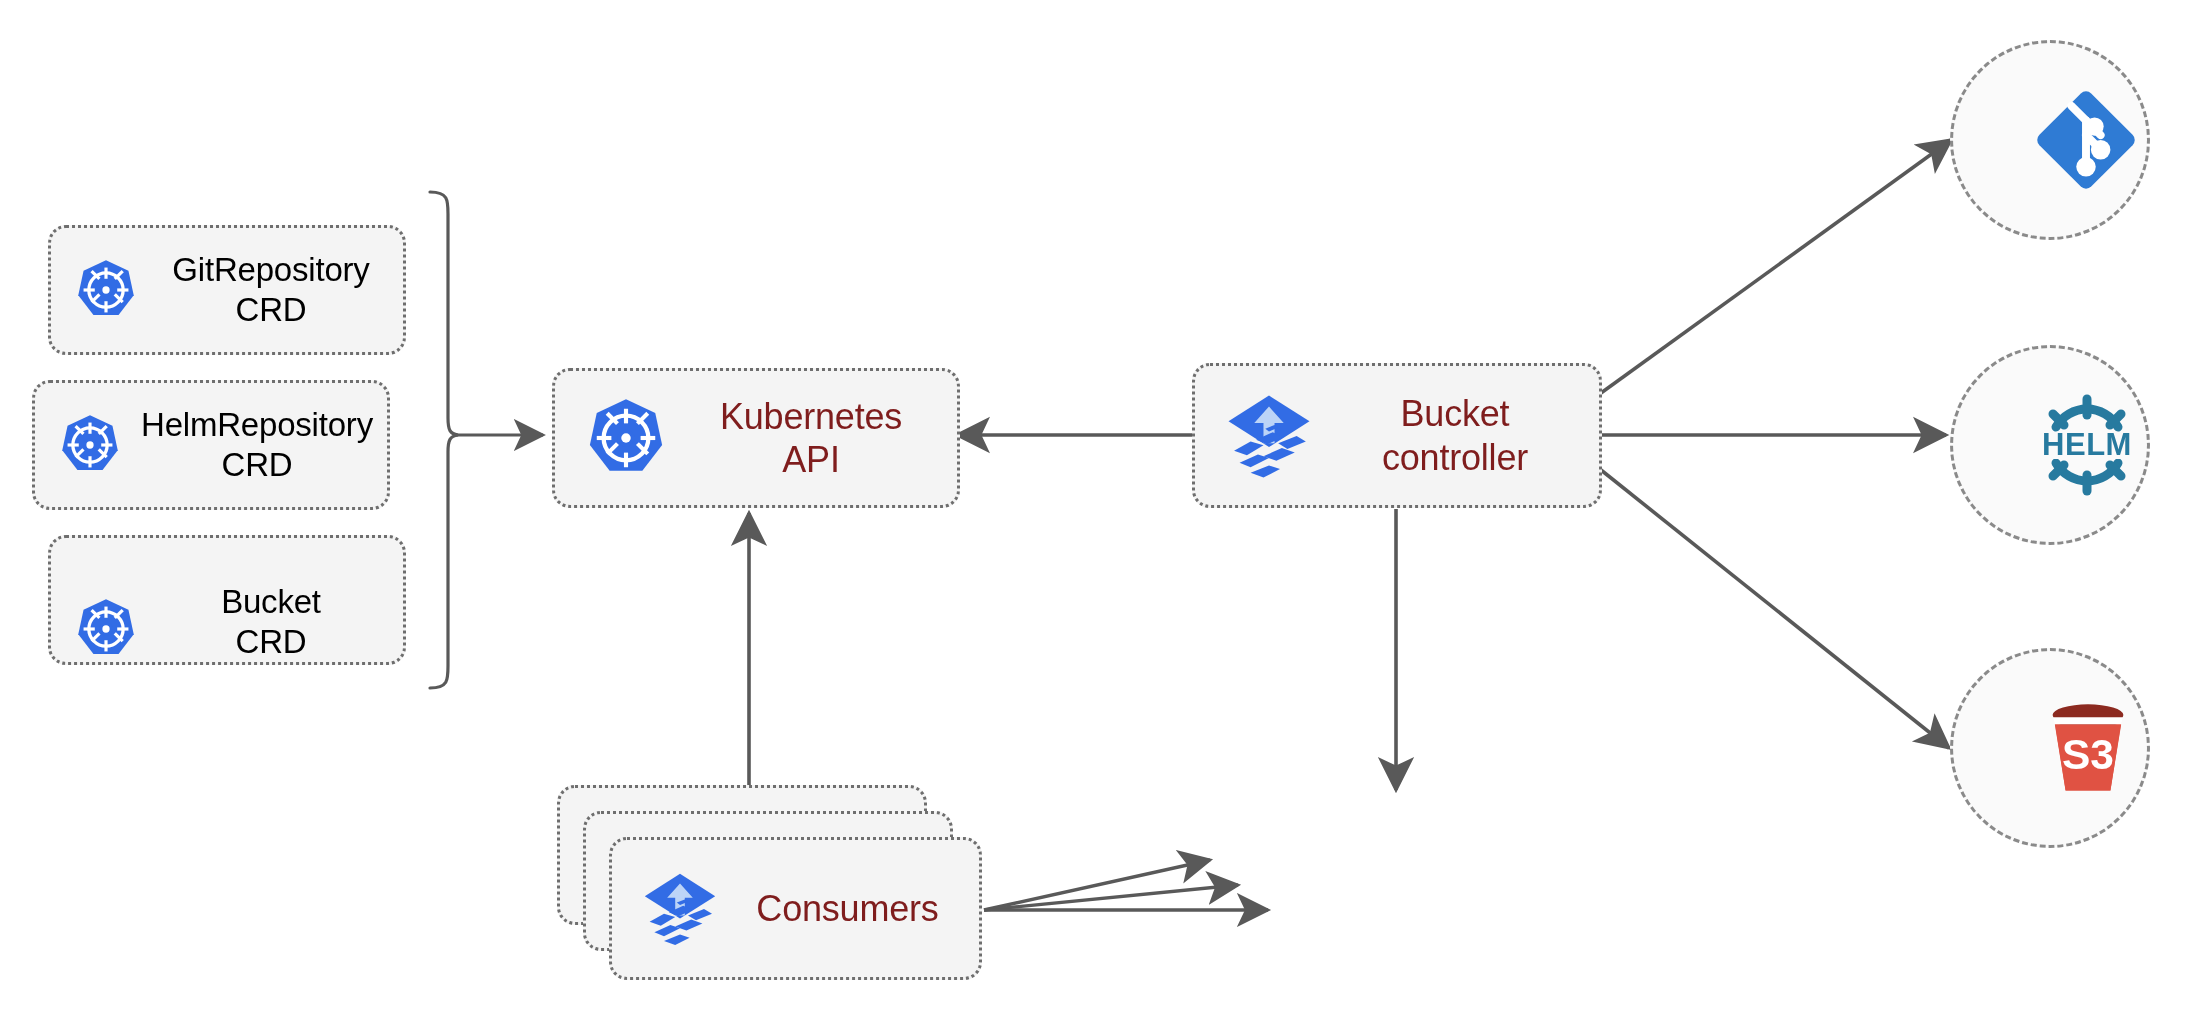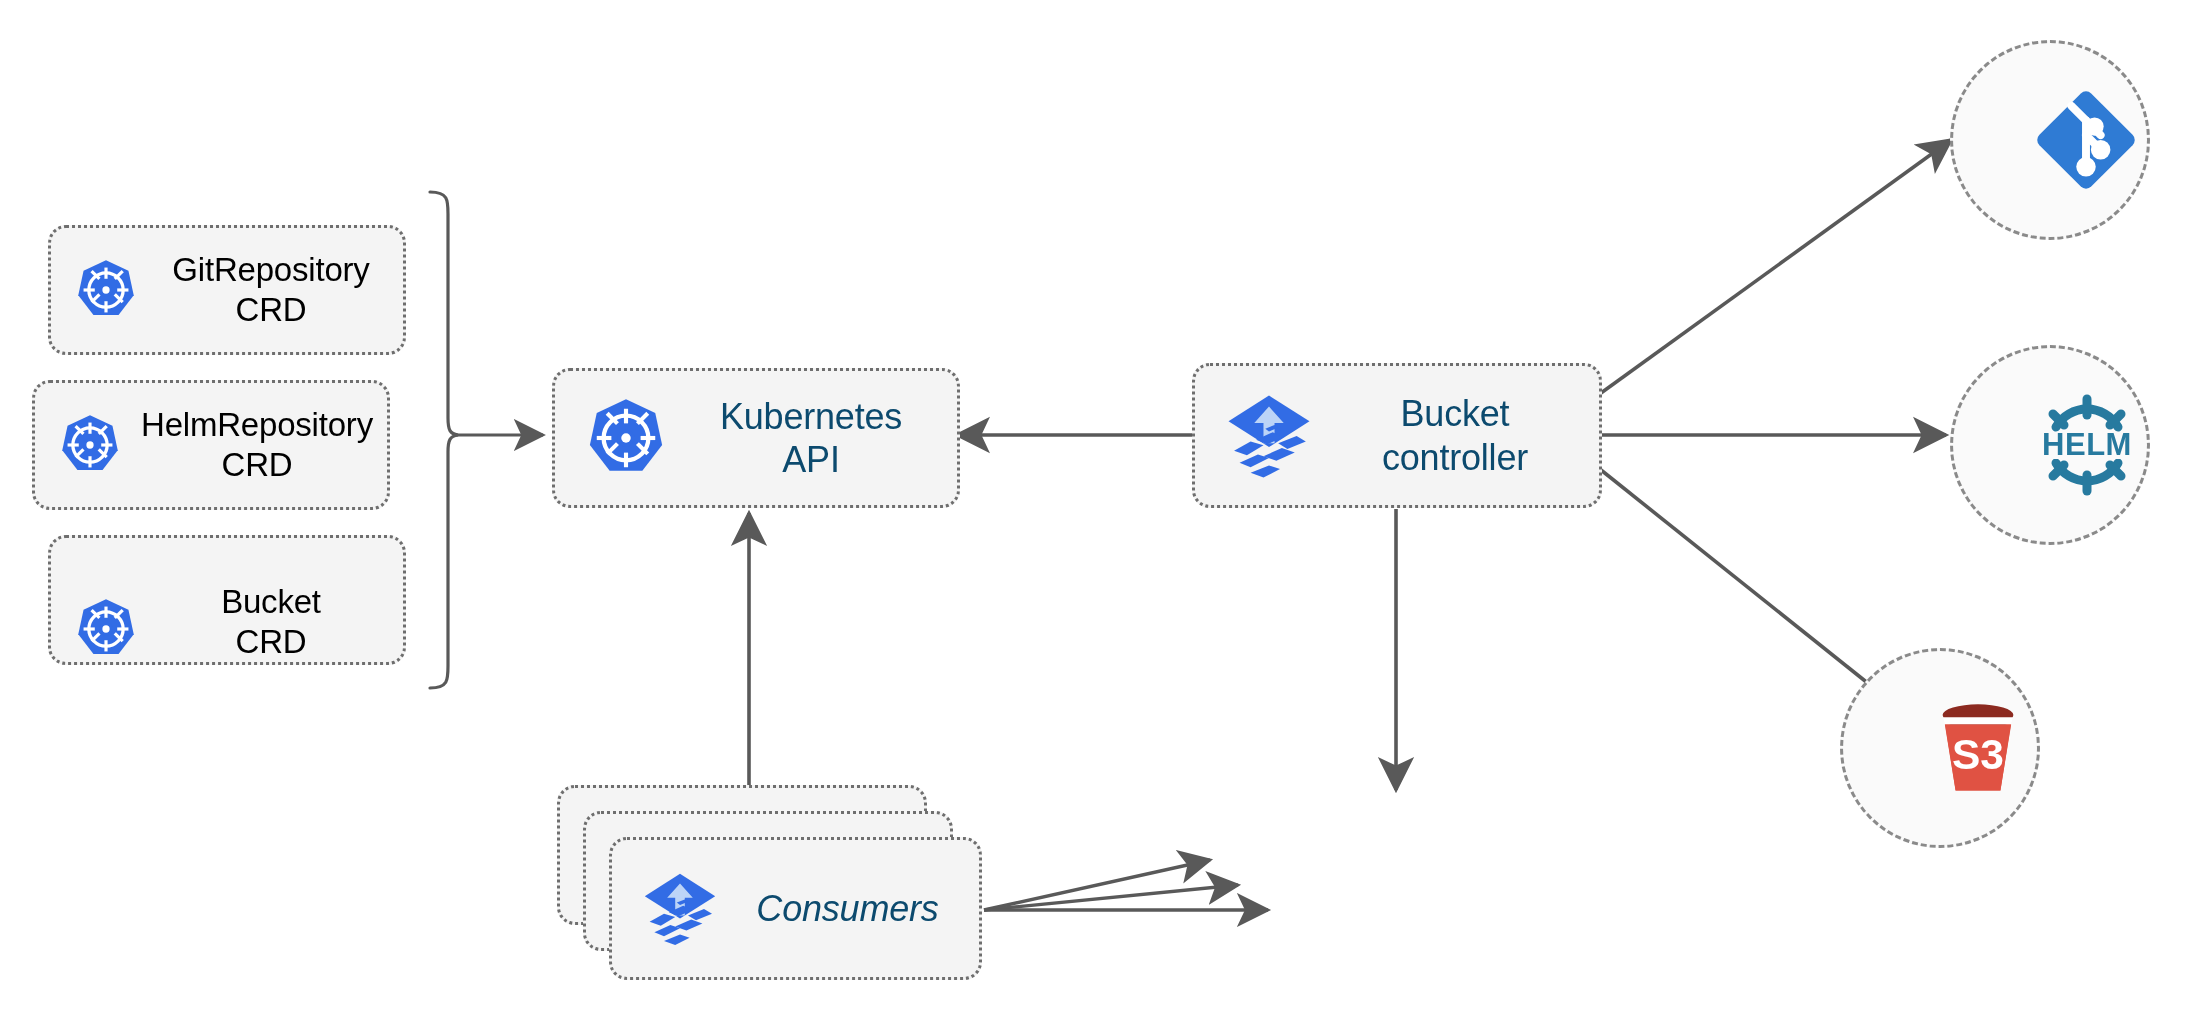--- a/index.html
+++ b/index.html
@@ -24,25 +24,25 @@
     flex:1;
     text-align:center;
     font-size:33px;
     line-height:1.22;
     color:#000;
     letter-spacing:-.2px;
     white-space:pre-line;
   }
   .mid-card{gap:26px;padding:0 30px 0 28px;}
   .mid-label{
-    flex:1;text-align:center;font-size:36px;line-height:1.2;color:#0c4a6e;
+    flex:1;text-align:center;font-size:36px;line-height:1.2;color:#7f1d1d;
     letter-spacing:-.2px;white-space:pre-line;
   }
 
-  .stackwrap{position:absolute;font-style:italic;}
+  .stackwrap{position:absolute;}
   .stackwrap .card{position:absolute;}
 
   .circle{
     position:absolute;
     border:3px dashed #8a8a8a;
     border-radius:50%;
     background:#fafafa;
     display:flex;align-items:center;justify-content:flex-end;
     box-sizing:border-box;
   }
@@ -242,21 +242,21 @@
         <path d="M26 29 L37 40"></path>
         <path d="M83 80 L94 91"></path>
         <path d="M94 29 L83 40"></path>
         <path d="M37 80 L26 91"></path>
       </g>
       <rect x="18" y="48" width="84" height="26" fill="#fafafa"></rect>
       <text x="60" y="70" text-anchor="middle" font-family="Liberation Sans, sans-serif" font-size="31" font-weight="bold" fill="#277a9f" letter-spacing="0.5">HELM</text>
     </svg>
   </div>
 
-  <div class="circle" style="left:1840px;top:648px;width:200px;height:200px;">
+  <div class="circle" style="left:1950px;top:648px;width:200px;height:200px;">
     <svg class="ico" width="118" height="118" viewBox="0 0 100 100">
       <ellipse cx="50" cy="22" rx="30" ry="9" fill="#8c2a20"></ellipse>
       <path d="M21.5 26 L78.5 26 L69 86 L31 86 Z" fill="#e05243"></path>
       <ellipse cx="50" cy="26" rx="28.6" ry="7.4" fill="#8c2a20"></ellipse>
       <path d="M20.6 24 L79.4 24 L78.4 30 L21.6 30 Z" fill="#ffffff"></path>
       <path d="M21.9 30 L78.1 30 L69 86 L31 86 Z" fill="#e05243"></path>
       <text x="50" y="68" text-anchor="middle" font-family="Liberation Sans, sans-serif" font-size="36" font-weight="bold" fill="#ffffff">S3</text>
     </svg>
   </div>
 

